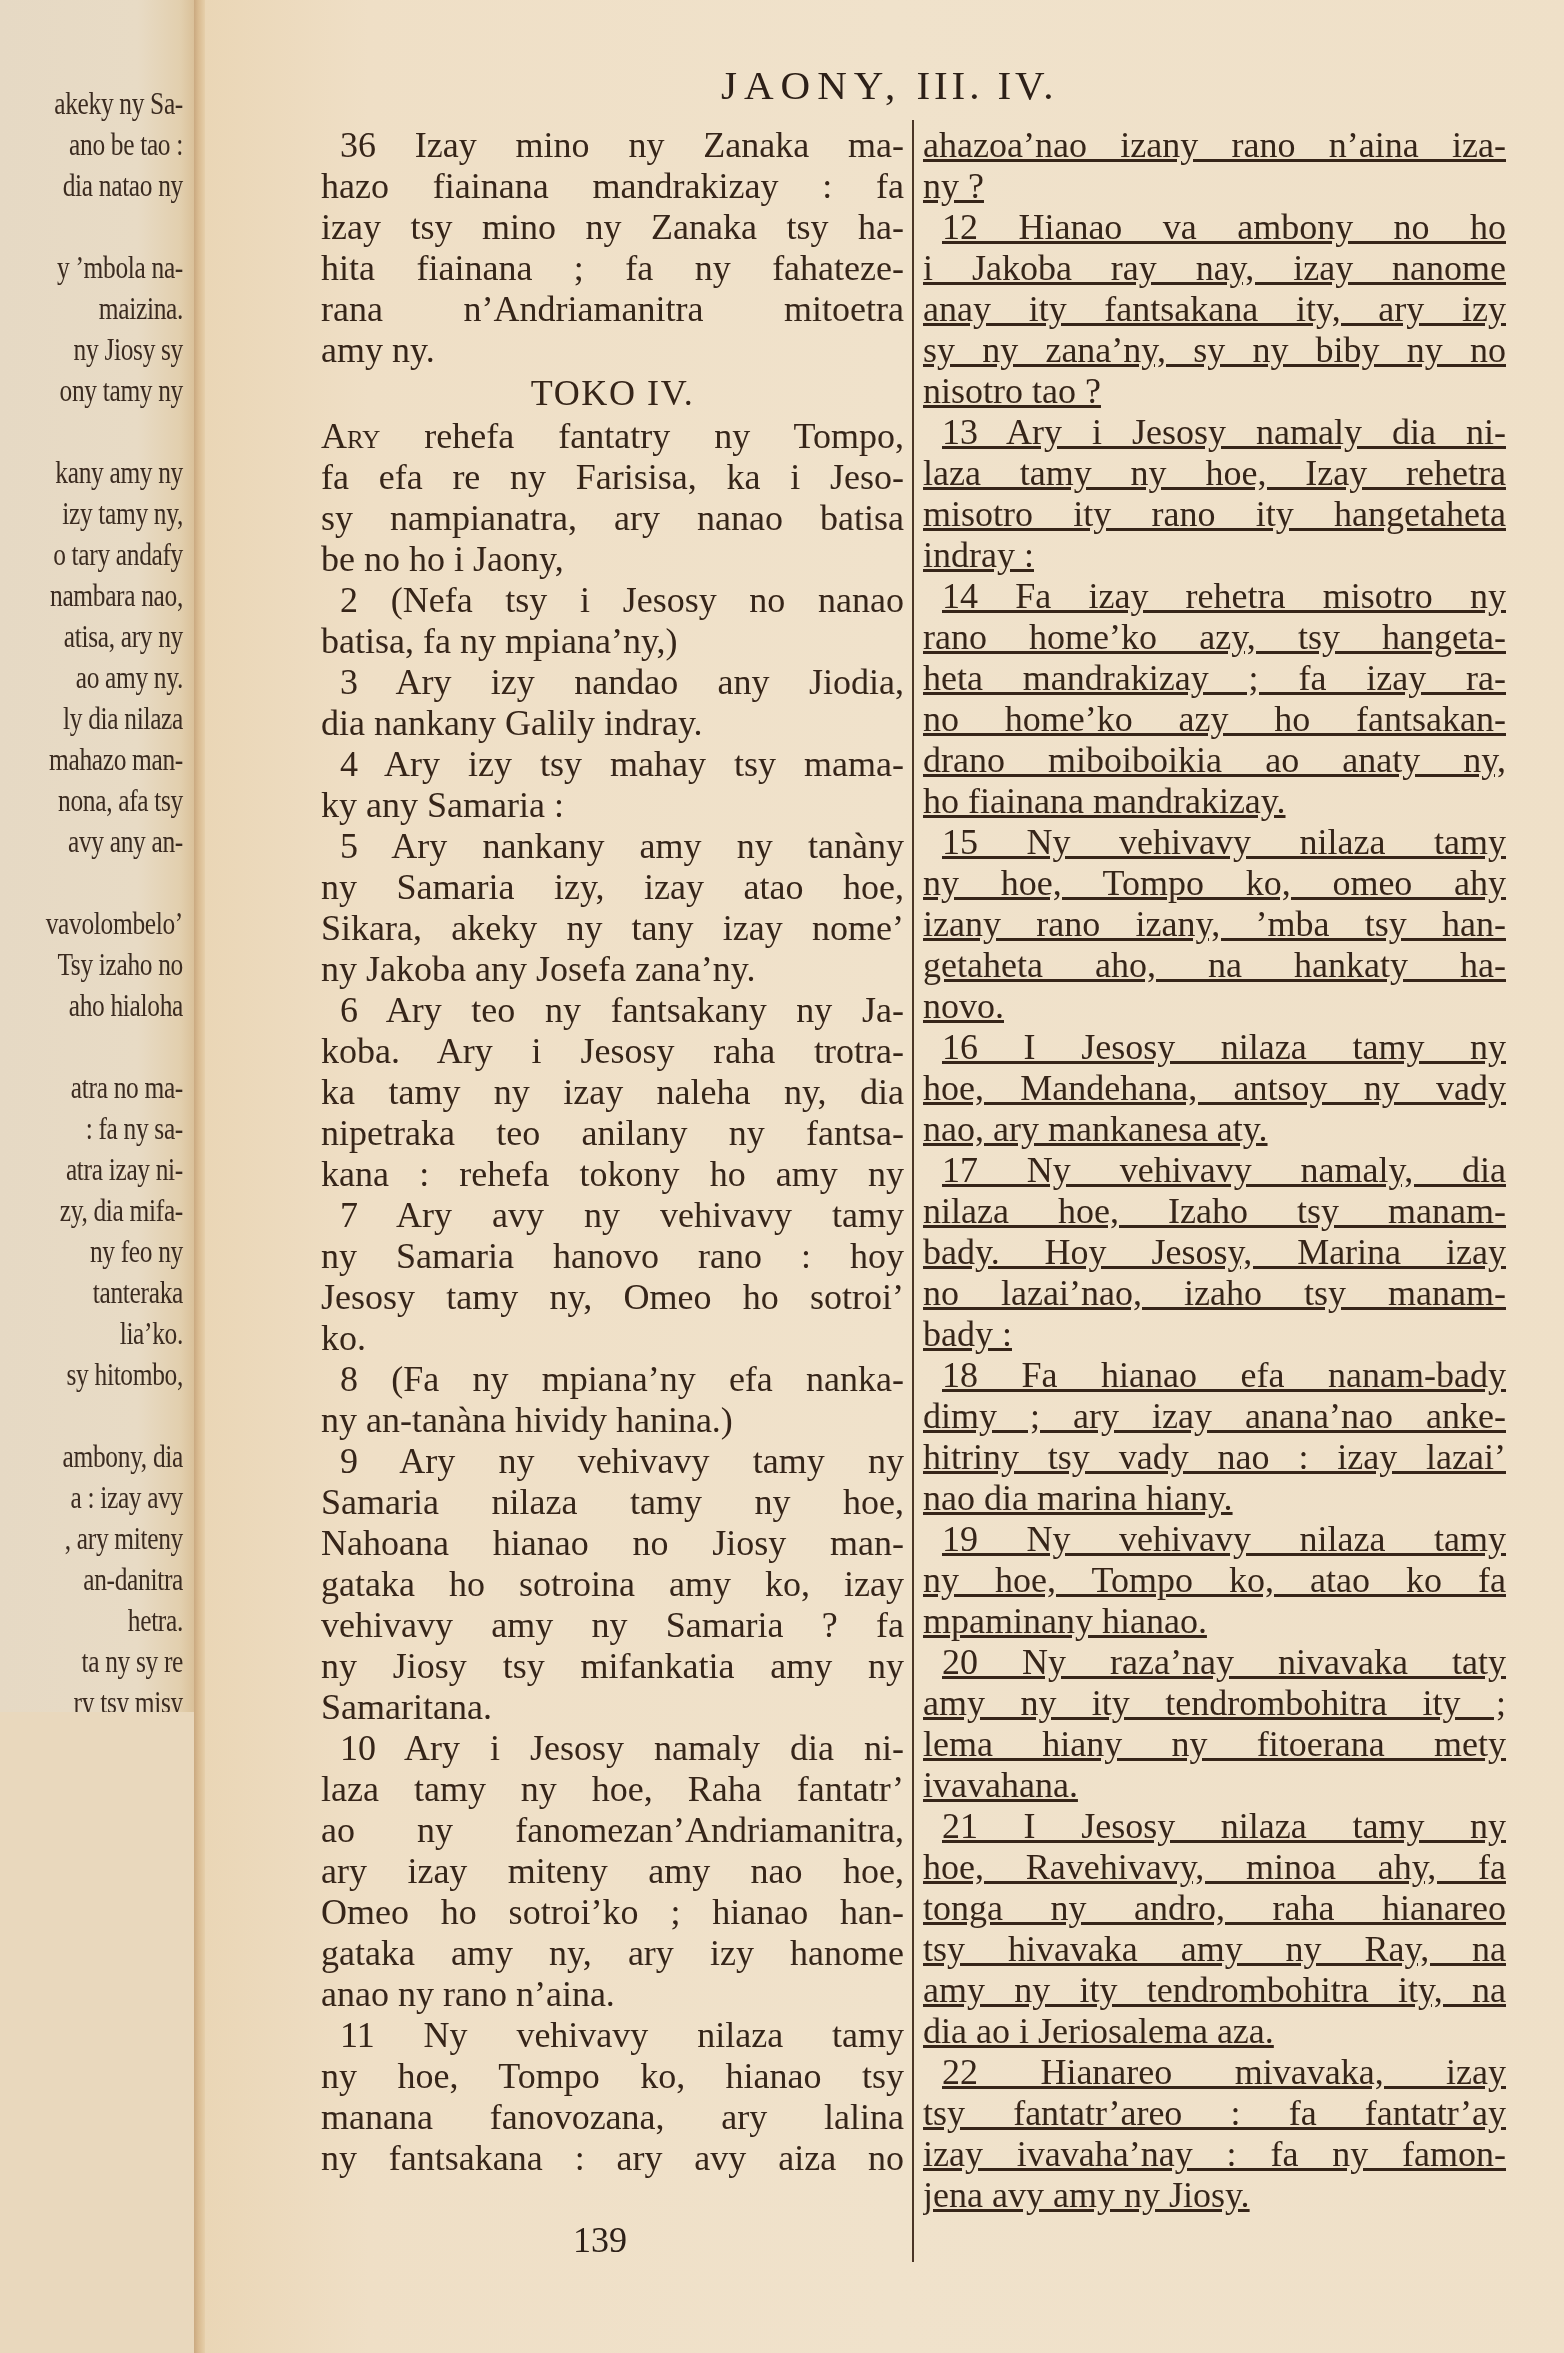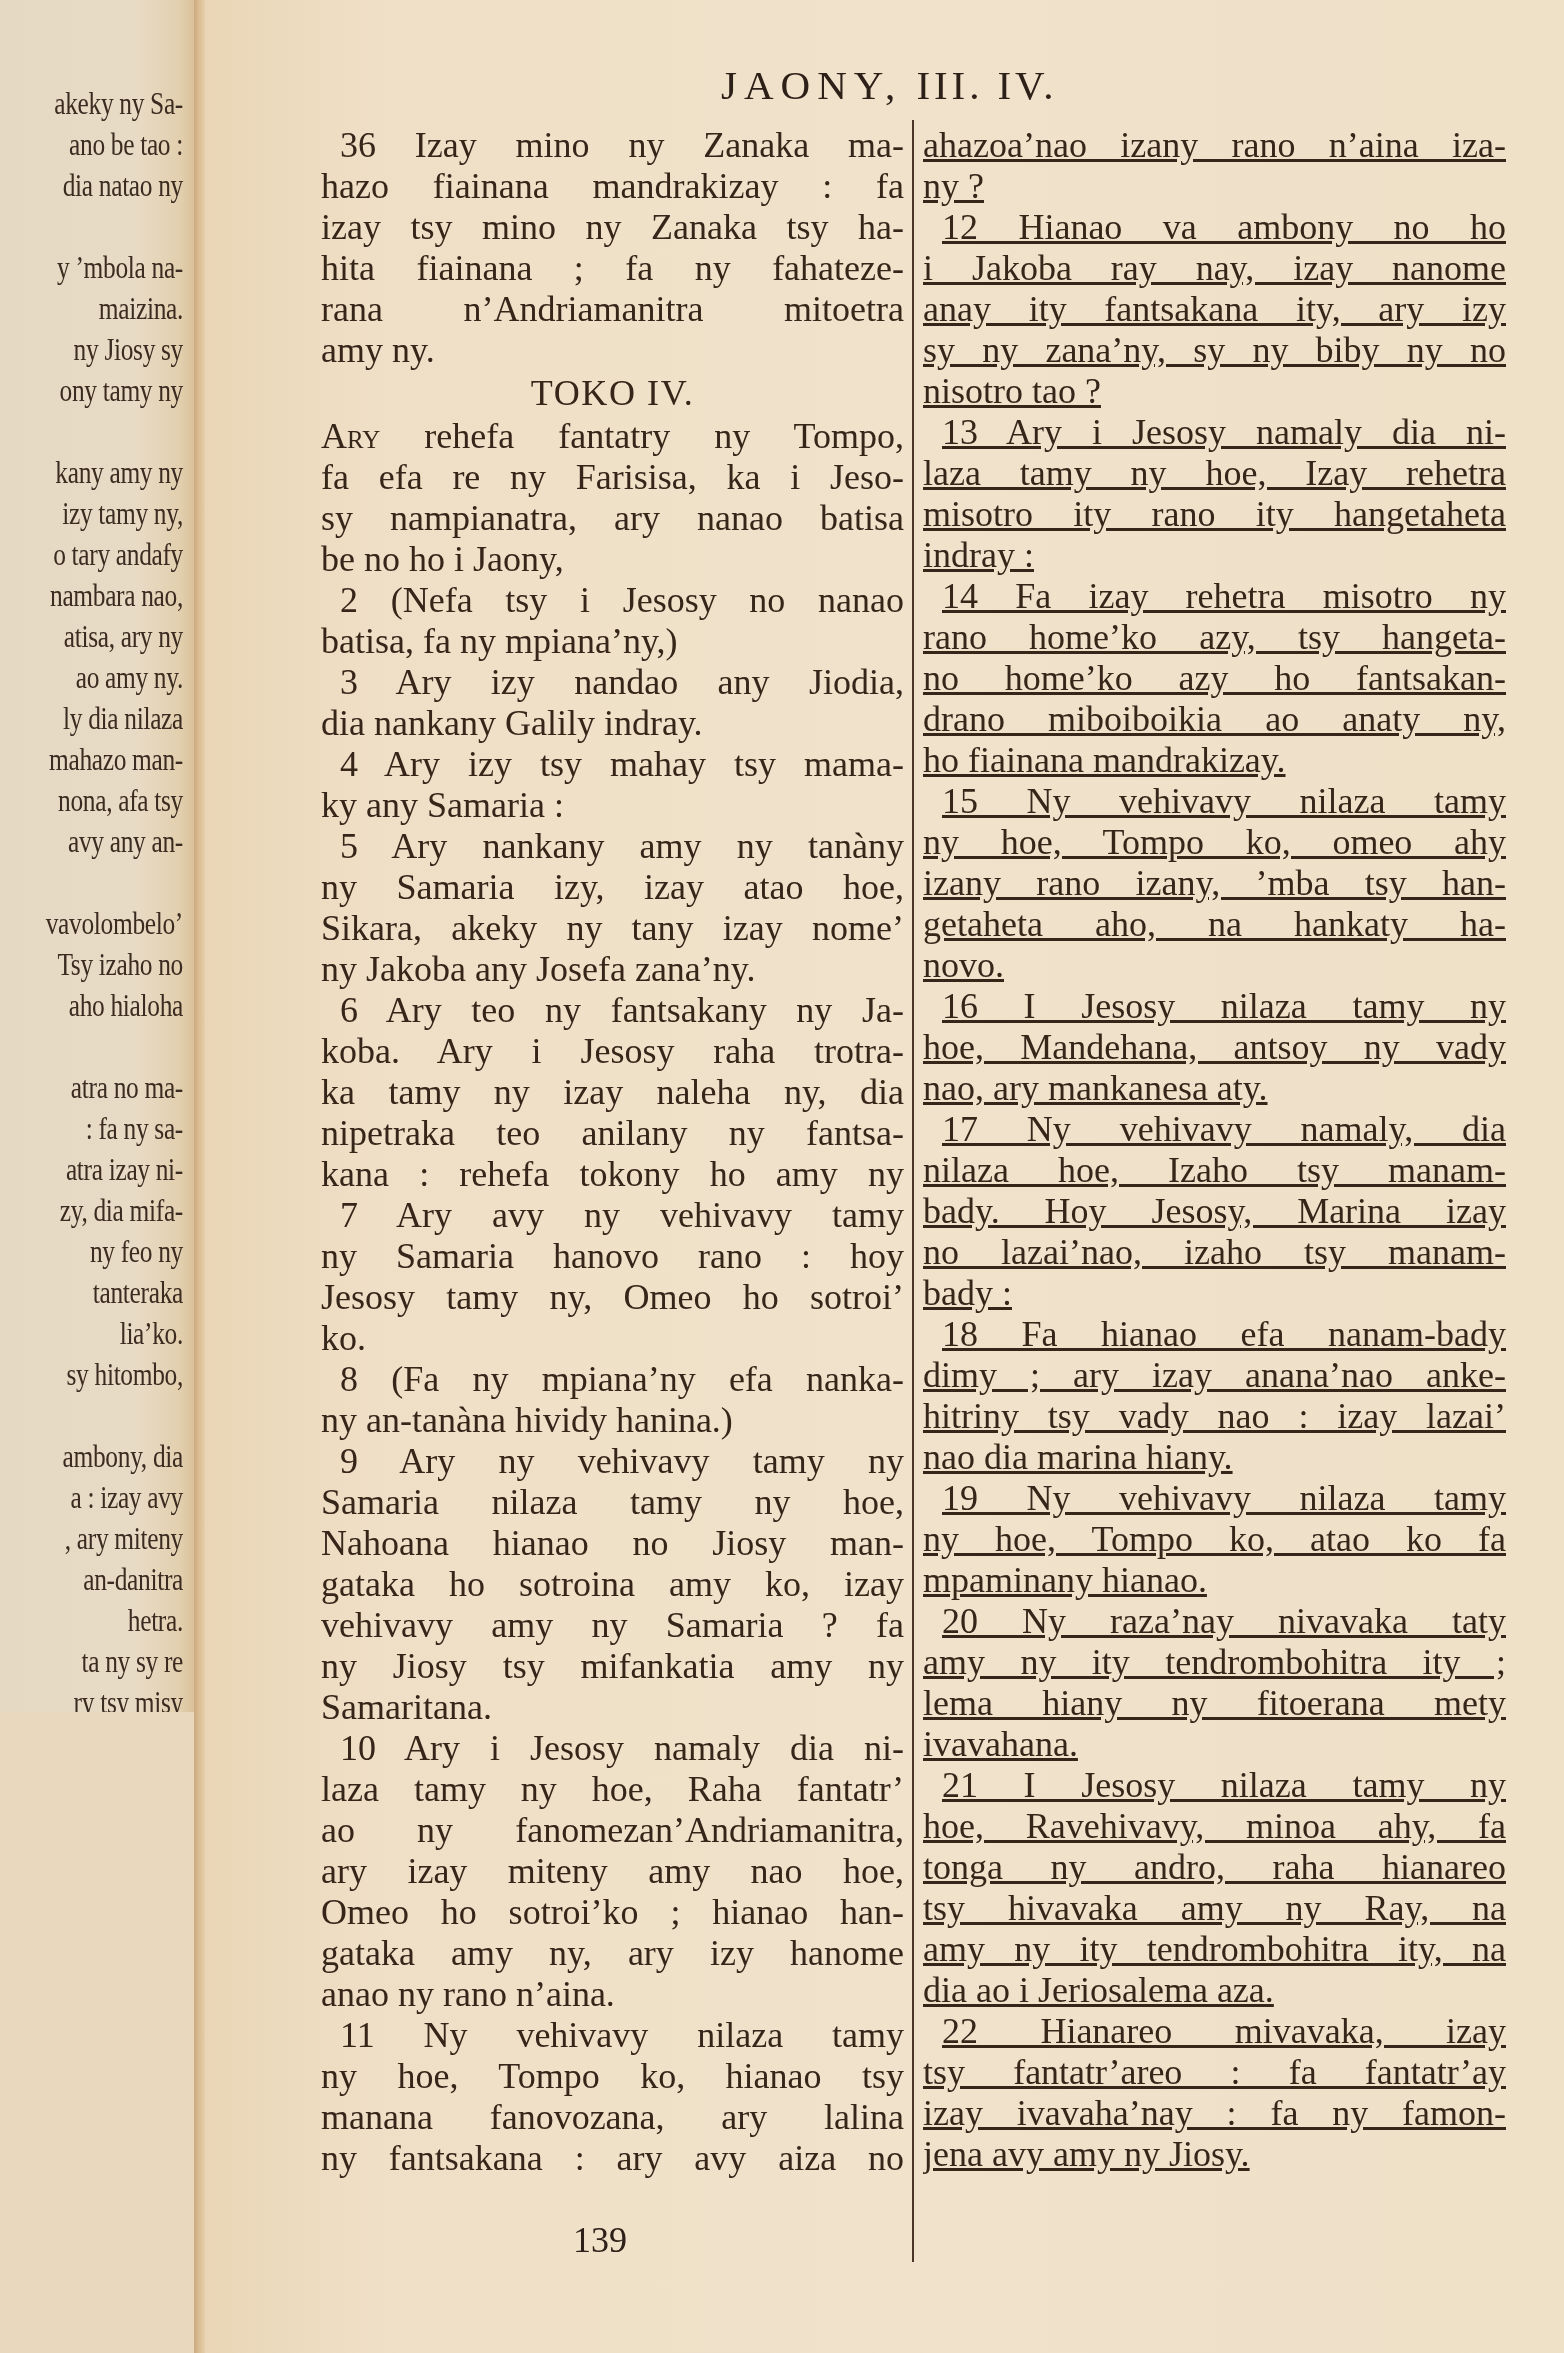--- a/index.html
+++ b/index.html
@@ -192,20 +192,21 @@
       <span class="line">i Jakoba ray nay, izay nanome</span>
       <span class="line">anay ity fantsakana ity, ary izy</span>
       <span class="line">sy ny zana’ny, sy ny biby ny no</span>
       <span class="line last">nisotro tao ?</span>
       <span class="line indent">13 Ary i Jesosy namaly dia ni-</span>
       <span class="line">laza tamy ny hoe, Izay rehetra</span>
       <span class="line">misotro ity rano ity hangetaheta</span>
       <span class="line last">indray :</span>
       <span class="line indent">14 Fa izay rehetra misotro ny</span>
       <span class="line">rano home’ko azy, tsy hangeta-</span>
+      <span class="line">heta mandrakizay ; fa izay ra-</span>
       <span class="line">no home’ko azy ho fantsakan-</span>
       <span class="line">drano miboiboikia ao anaty ny,</span>
       <span class="line last">ho fiainana mandrakizay.</span>
       <span class="line indent">15 Ny vehivavy nilaza tamy</span>
       <span class="line">ny hoe, Tompo ko, omeo ahy</span>
       <span class="line">izany rano izany, ’mba tsy han-</span>
       <span class="line">getaheta aho, na hankaty ha-</span>
       <span class="line last">novo.</span>
       <span class="line indent">16 I Jesosy nilaza tamy ny</span>
       <span class="line">hoe, Mandehana, antsoy ny vady</span>

